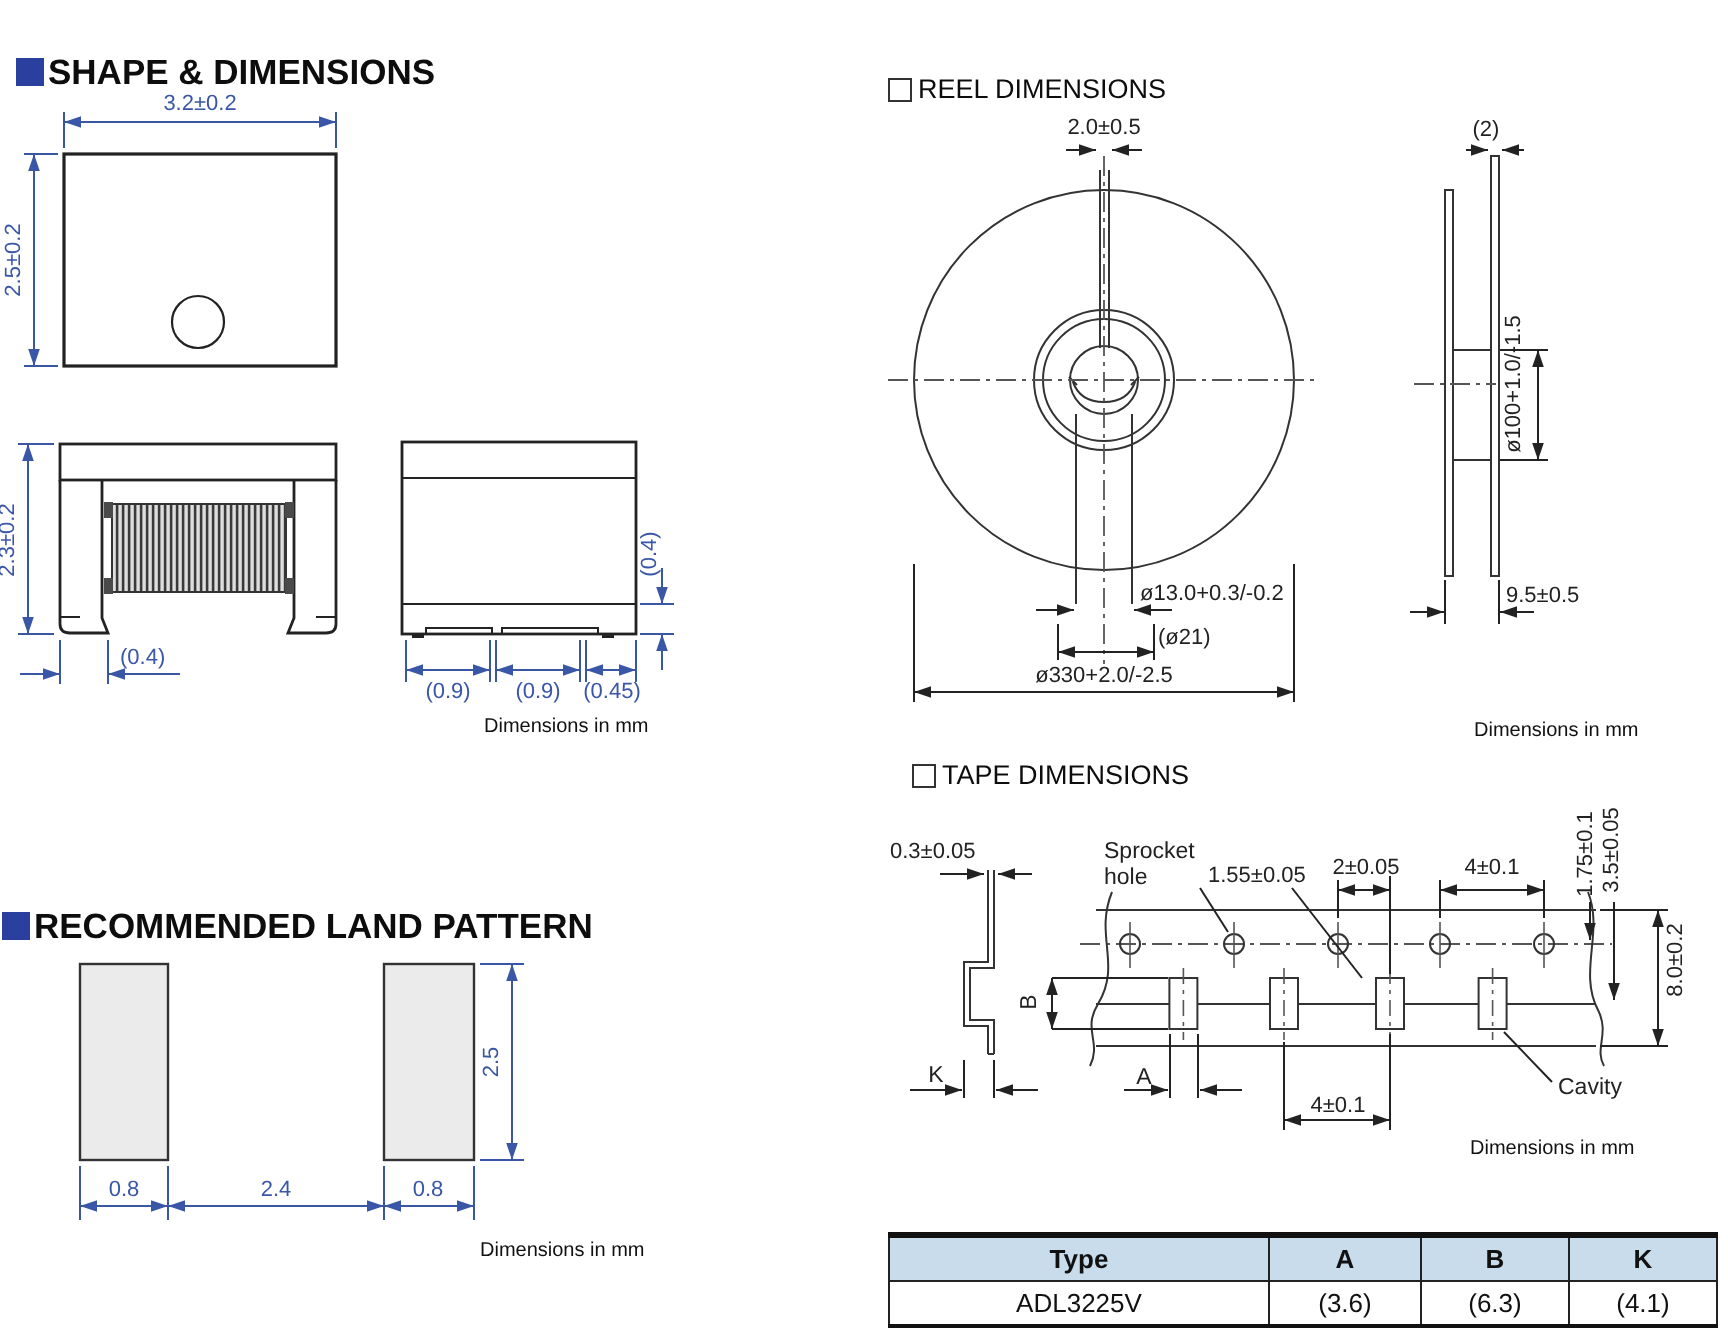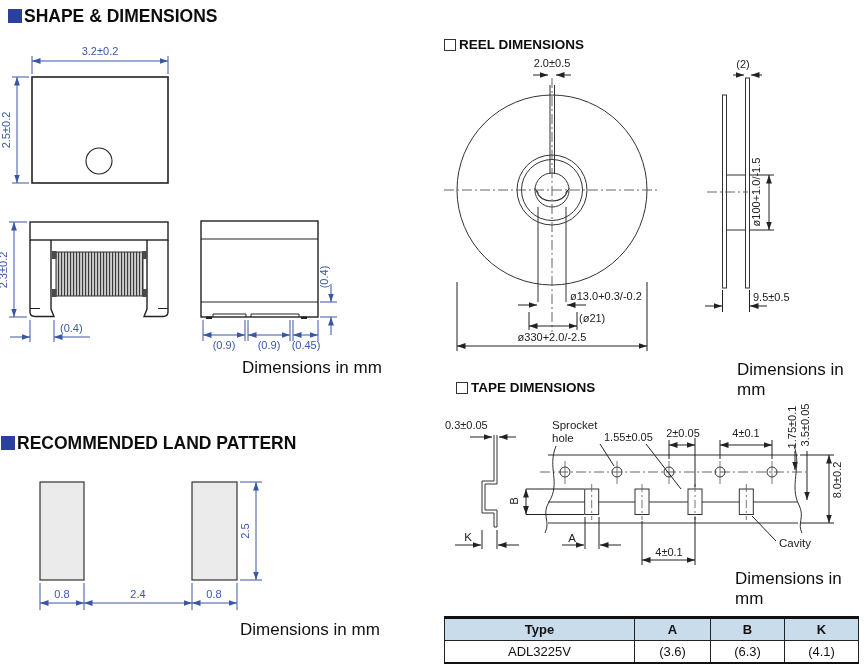--- a/index.html
+++ b/index.html
@@ -1,24 +1,24 @@
 <!DOCTYPE html>
 <html><head>
 <meta charset="utf-8">
 <style>
   html,body{margin:0;padding:0;background:#fff;}
   .page{position:relative;width:864px;height:664px;background:#fff;overflow:hidden;
         font-family:"Liberation Sans",sans-serif;color:#111;}
   .sec-title{position:absolute;display:flex;align-items:flex-start;gap:2px;
-             font-weight:bold;font-size:17.5px;line-height:1.05;color:#0d0d0d;}
+             font-weight:bold;font-size:17.5px;line-height:1.05;color:#0d0d0d;margin-top:20px;}
   .sec-title .bullet{width:14px;height:14px;background:#2b3f9e;margin-top:2px;flex:0 0 auto;}
   .sub-title{position:absolute;display:flex;align-items:flex-start;gap:3px;
-             font-weight:bold;font-size:13.5px;line-height:1.1;color:#0d0d0d;}
+             font-weight:normal;font-size:13.5px;line-height:1.1;color:#0d0d0d;}
   .sub-title .obullet{width:10px;height:10px;background:#fff;border:1.5px solid #333;margin-top:1px;flex:0 0 auto;}
-  .note{position:absolute;font-size:17px;color:#111;}
+  .note{position:absolute;font-size:10px;color:#111;}
   svg.drawings{position:absolute;left:0;top:0;}
   svg text{font-family:"Liberation Sans",sans-serif;font-size:11px;}
   text.dimb{fill:#3a57a7;}
   text.dimk{fill:#222;}
   text.lblk{fill:#222;font-size:11.5px;}
   .spec-table{position:absolute;left:444px;top:616px;width:414px;border-collapse:collapse;
               border-top:3px solid #111;border-bottom:3px solid #111;table-layout:fixed;}
   .spec-table th,.spec-table td{border:1px solid #222;font-size:13px;text-align:center;
               padding:1px 4px;height:19px;}
   .spec-table th{background:#c9dcec;font-weight:bold;margin-left:43px;}

